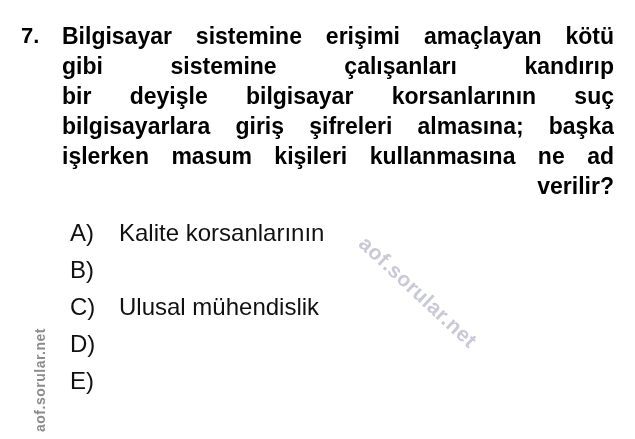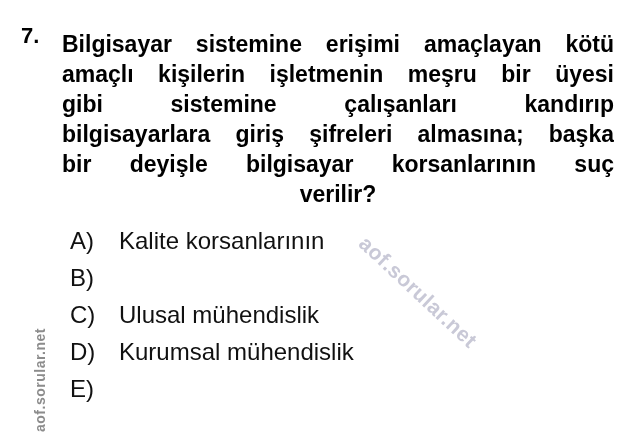--- a/index.html
+++ b/index.html
@@ -30,36 +30,35 @@
     font-weight: bold;
     font-size: 22px;
     line-height: 30px;
     color: #000000;
   }
   .qtext {
     width: 552px;
     font-weight: bold;
     font-size: 23px;
     color: #000000;
-    margin-top: 8px;
   }
   .jline {
     display: block;
     text-align: justify;
     height: 30px;
     line-height: 30px;
     overflow: hidden;
   }
   .jline:not(.jline-last)::after {
     content: "";
     display: inline-block;
     width: 100%;
   }
   .jline-last {
-    text-align: center;
+    text-align: right;
   }
   
   .options {
     margin-top: 13px;
     margin-left: 70px;
     font-size: 24px;
     color: #111111;
   }
   .option-row {
     display: flex;
@@ -103,42 +102,41 @@
 
 <div class="wm-diagonal">aof.sorular.net</div>
 <div class="wm-left">aof.sorular.net</div>
 
 <div class="content">
 
   <div class="question-row">
     <div class="qnum">7.</div>
     <div class="qtext">
       <span class="jline">Bilgisayar sistemine erişimi amaçlayan kötü</span>
-      <span class="jline">amaçlı kişilerin işletmenin meşru bir üyesi</span>
       <span class="jline">gibi sistemine çalışanları kandırıp</span>
+      <span class="jline">bir deyişle bilgisayar korsanlarının suç</span>
       <span class="jline">bilgisayarlara giriş şifreleri almasına; başka</span>
-      <span class="jline">bir deyişle bilgisayar korsanlarının suç</span>
+      <span class="jline">işlerken masum kişileri kullanmasına ne ad</span>
       <span class="jline jline-last">verilir?</span>
     </div>
   </div>
 
   <div class="options">
     <div class="option-row">
       <span class="opt-letter">A)</span>
       <span class="opt-text">Kalite korsanlarının</span>
     </div>
     <div class="option-row">
       <span class="opt-letter">B)</span>
     </div>
     <div class="option-row">
       <span class="opt-letter">C)</span>
       <span class="opt-text">Ulusal mühendislik</span>
     </div>
     <div class="option-row">
       <span class="opt-letter">D)</span>
-      <span class="opt-text">Kurumsal mühendislik</span>
     </div>
     <div class="option-row">
       <span class="opt-letter">E)</span>
     </div>
   </div>
 
 </div>
 
 </body></html>

